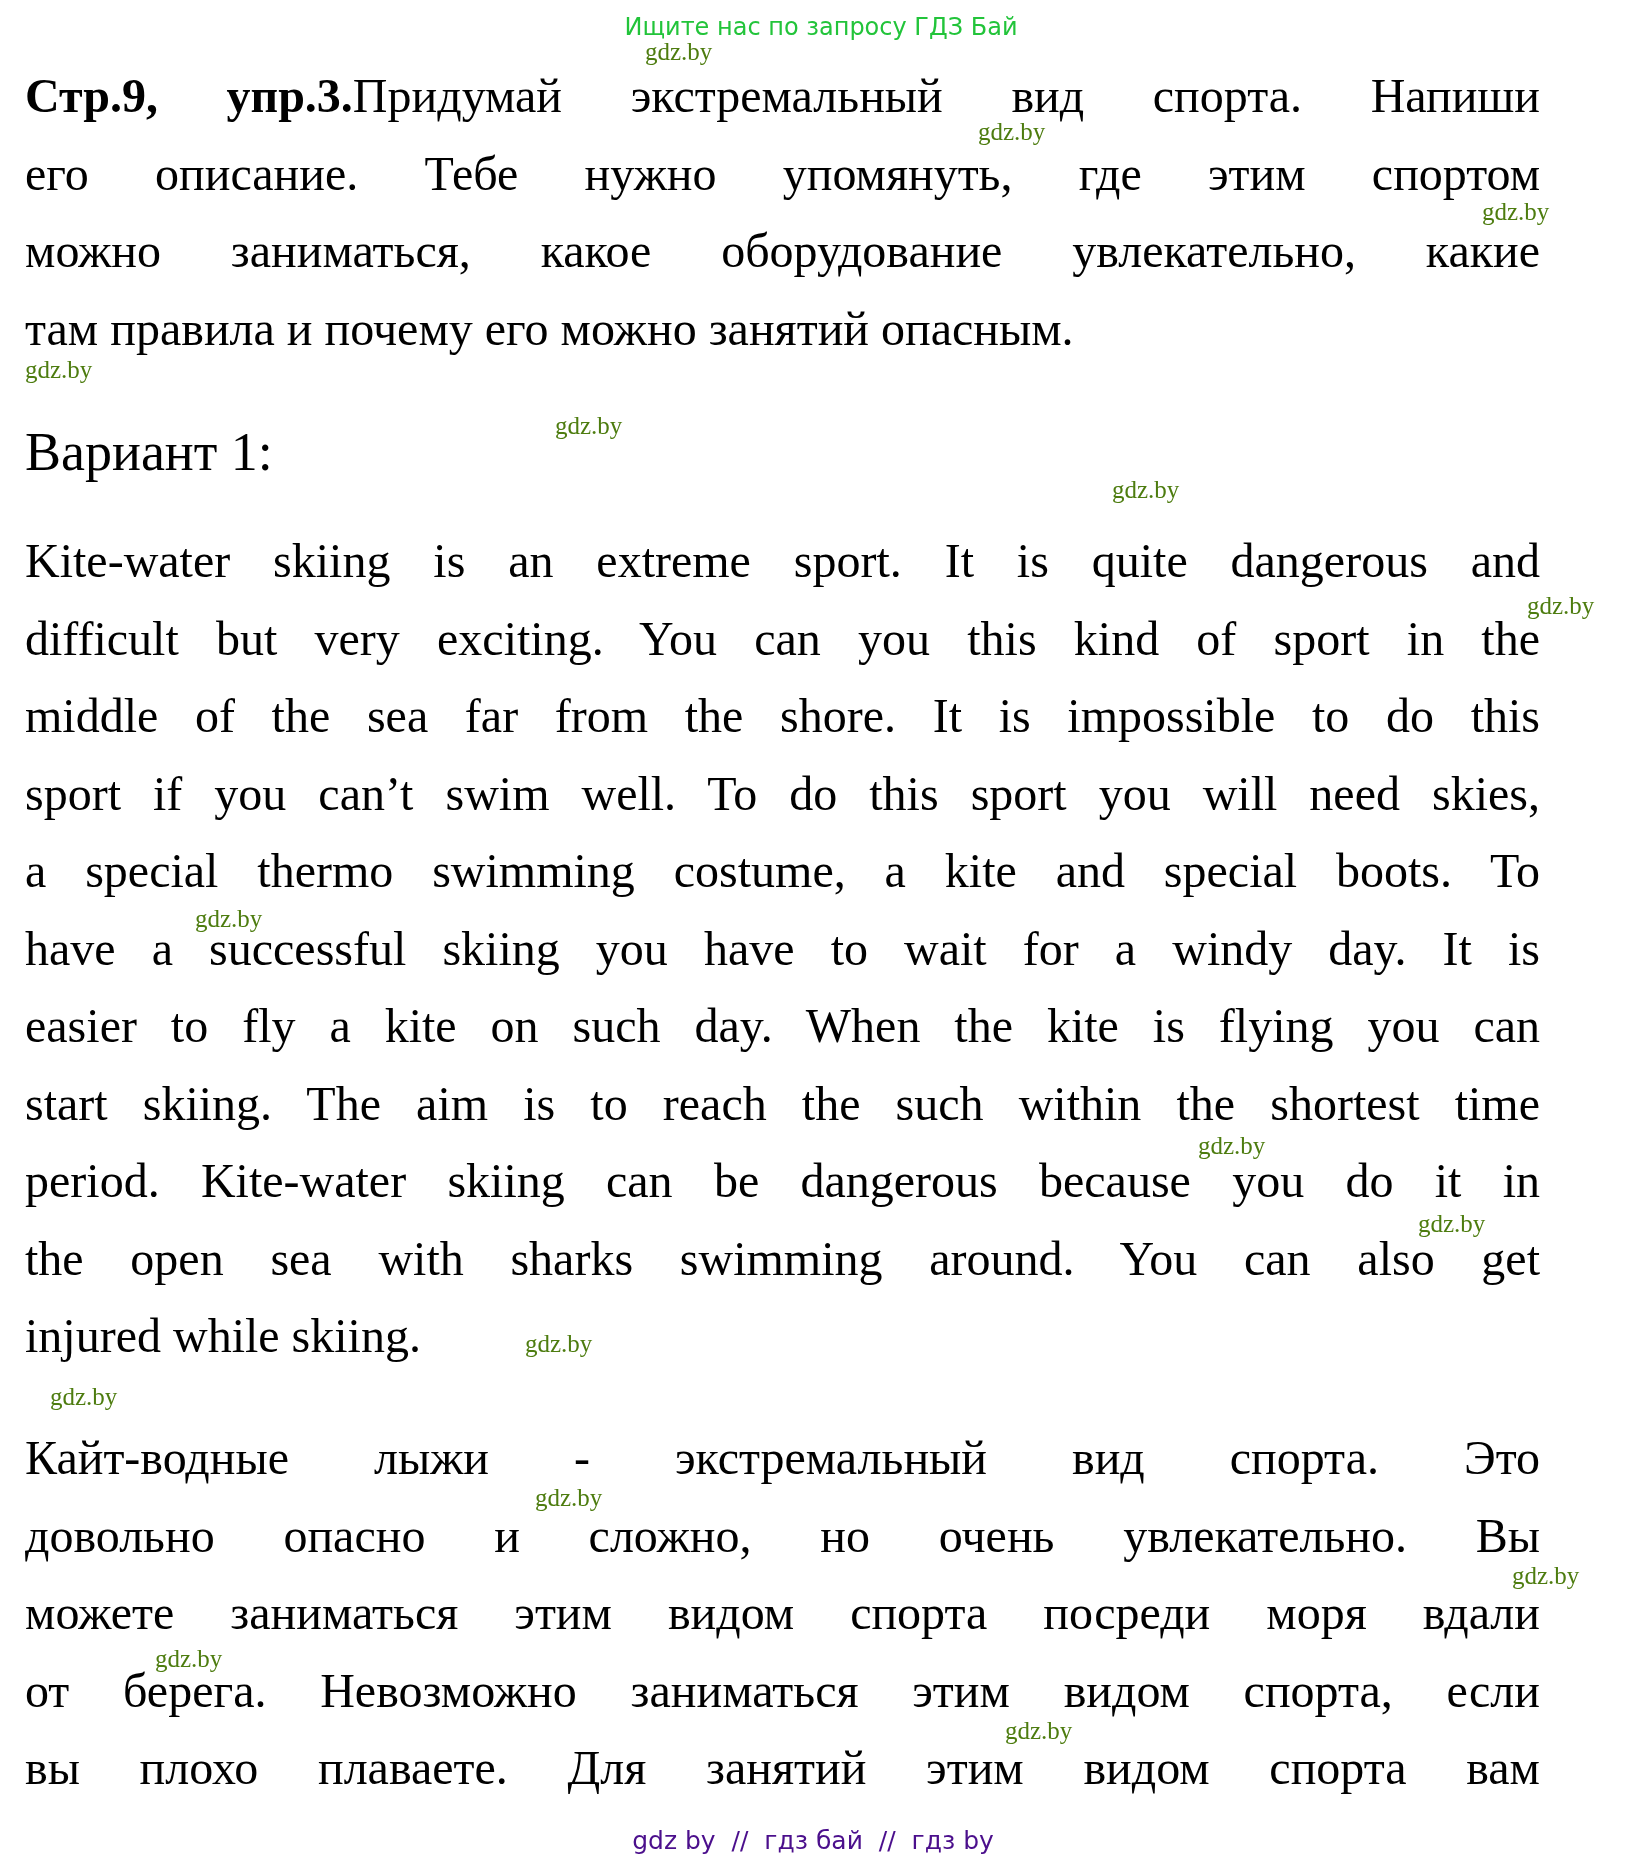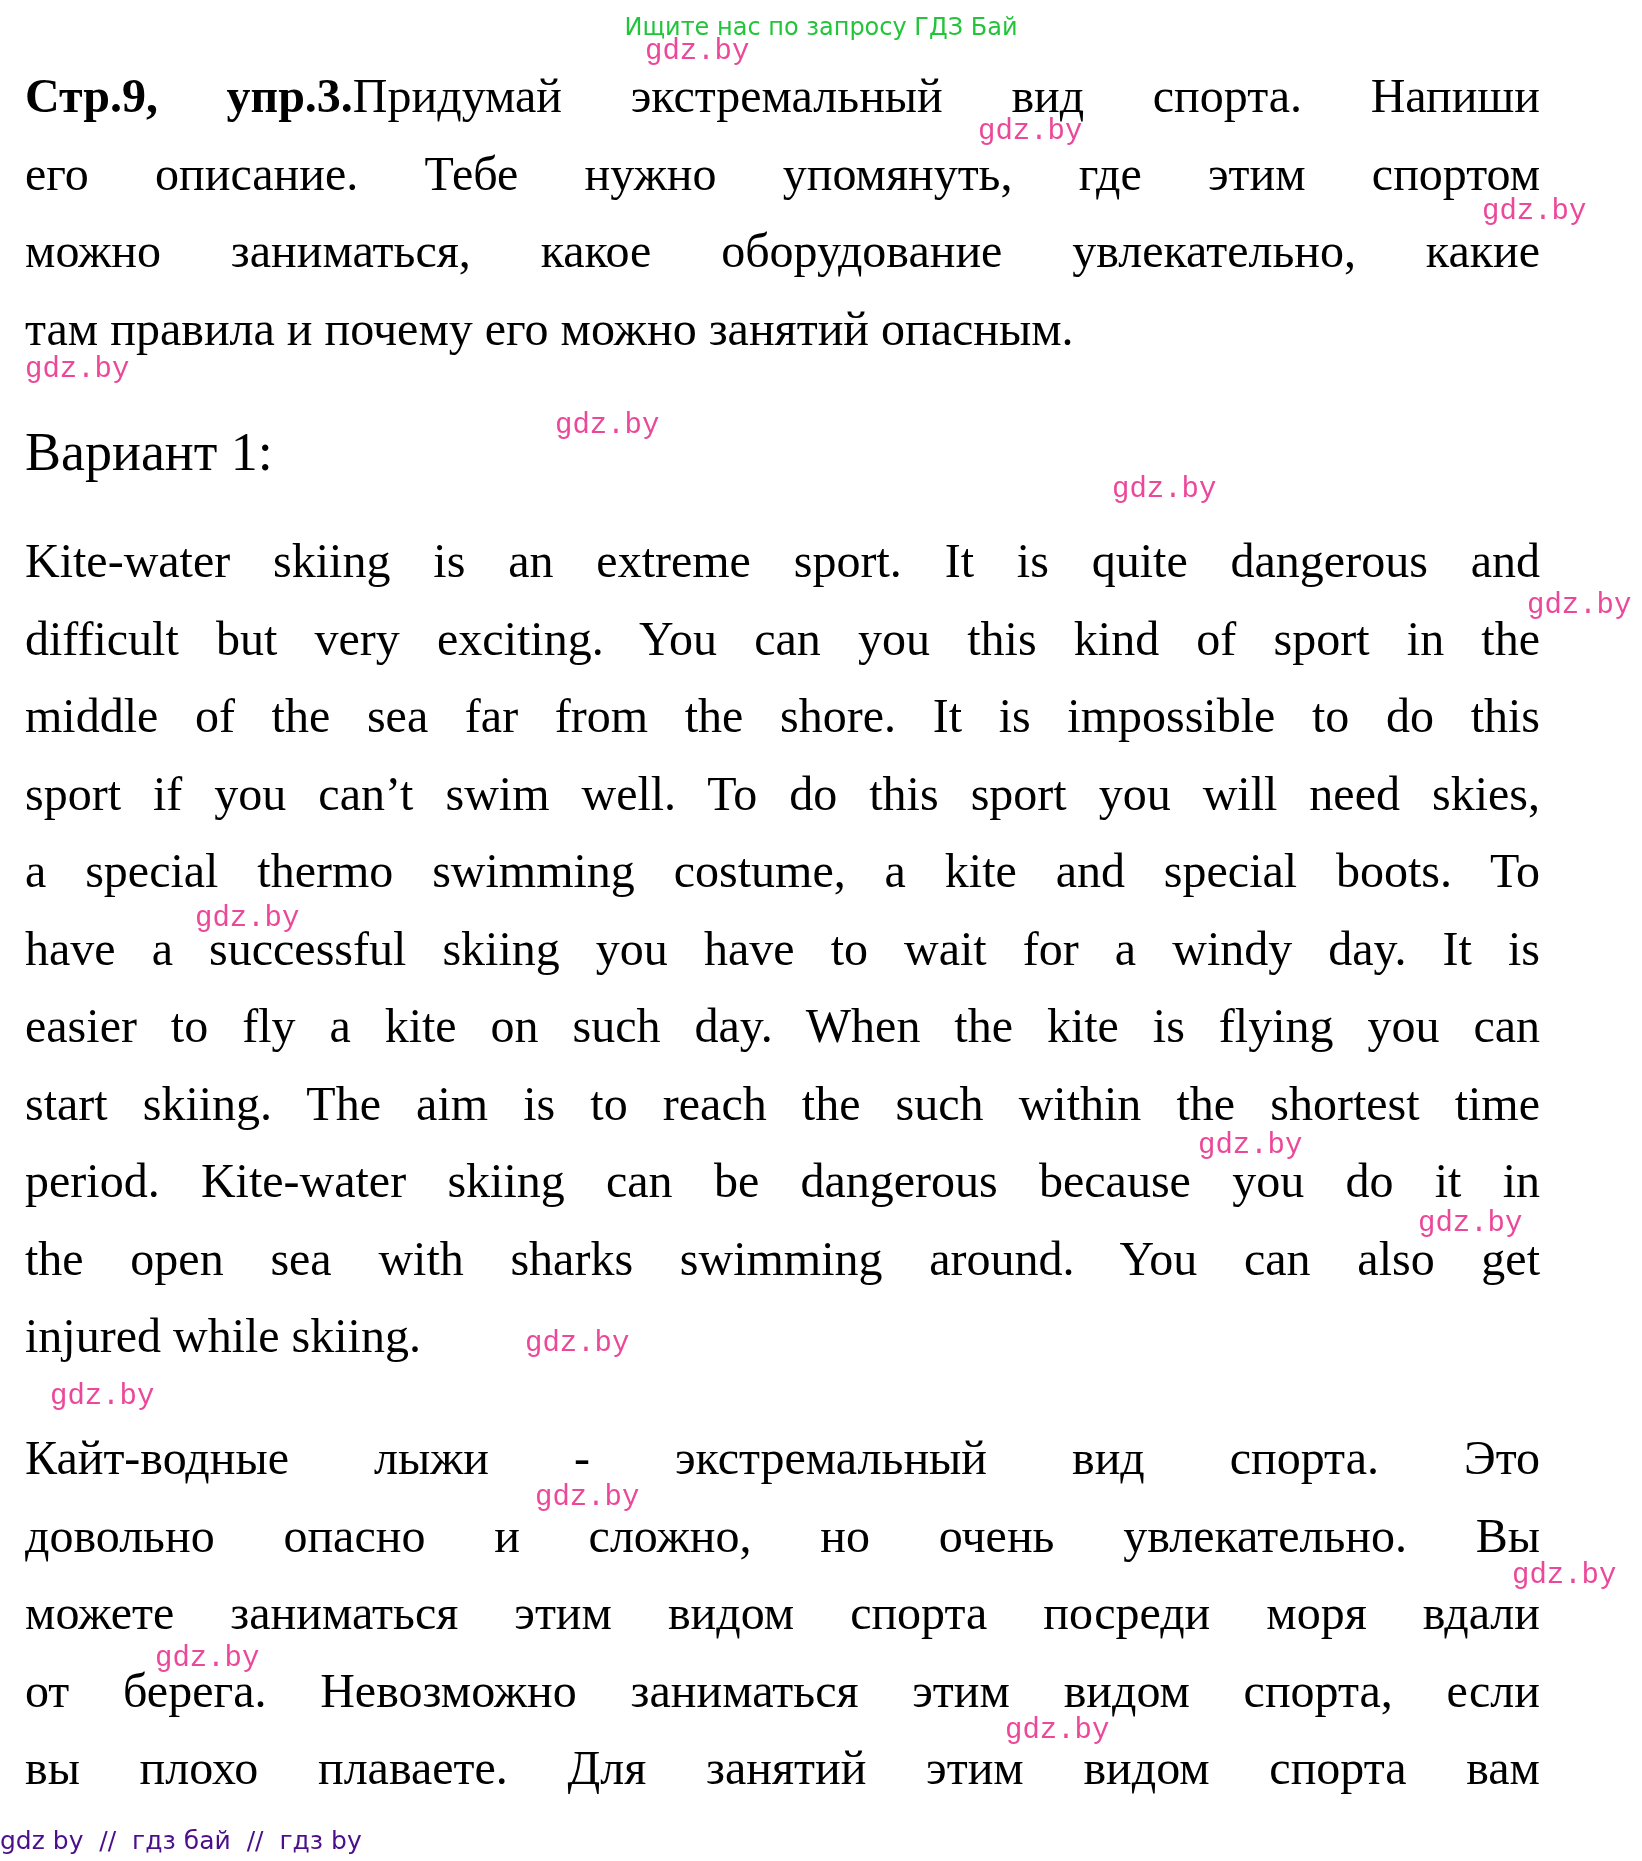--- a/index.html
+++ b/index.html
@@ -16,25 +16,25 @@
     white-space: nowrap; text-align: justify; text-align-last: justify;
     line-height: 60px; height: 60px;
   }
   .line.short { width: auto; text-align-last: left; }
   b.lead { font-weight: bold; }
   .variant {
     position: absolute; left: 0; font-family: "Liberation Serif", serif;
     font-size: 54px; font-weight: normal; line-height: 60px; color: #000;
   }
   .wm {
-    position: absolute; font-family: Liberation Mono, monospace;
-    font-size: 29px; color: #ec4899; line-height: 28px; white-space: nowrap;
+    position: absolute; font-family: Liberation Serif, serif;
+    font-size: 25px; color: #4d7c0f; line-height: 28px; white-space: nowrap;
   }
   .footer {
-    position: absolute; top: 1826px; left: 0; width: 1626px; 
+    position: absolute; top: 1826px; left: 0; width: 1626px; text-align: center;
     font-family: "DejaVu Sans", sans-serif; font-size: 25px; color: #4b0f8c;
     line-height: 30px; white-space: pre;
   }
 </style>
 </head>
 <body>
 
 <div class="header">Ищите нас по запросу ГДЗ Бай</div>
 
 <div class="page">

